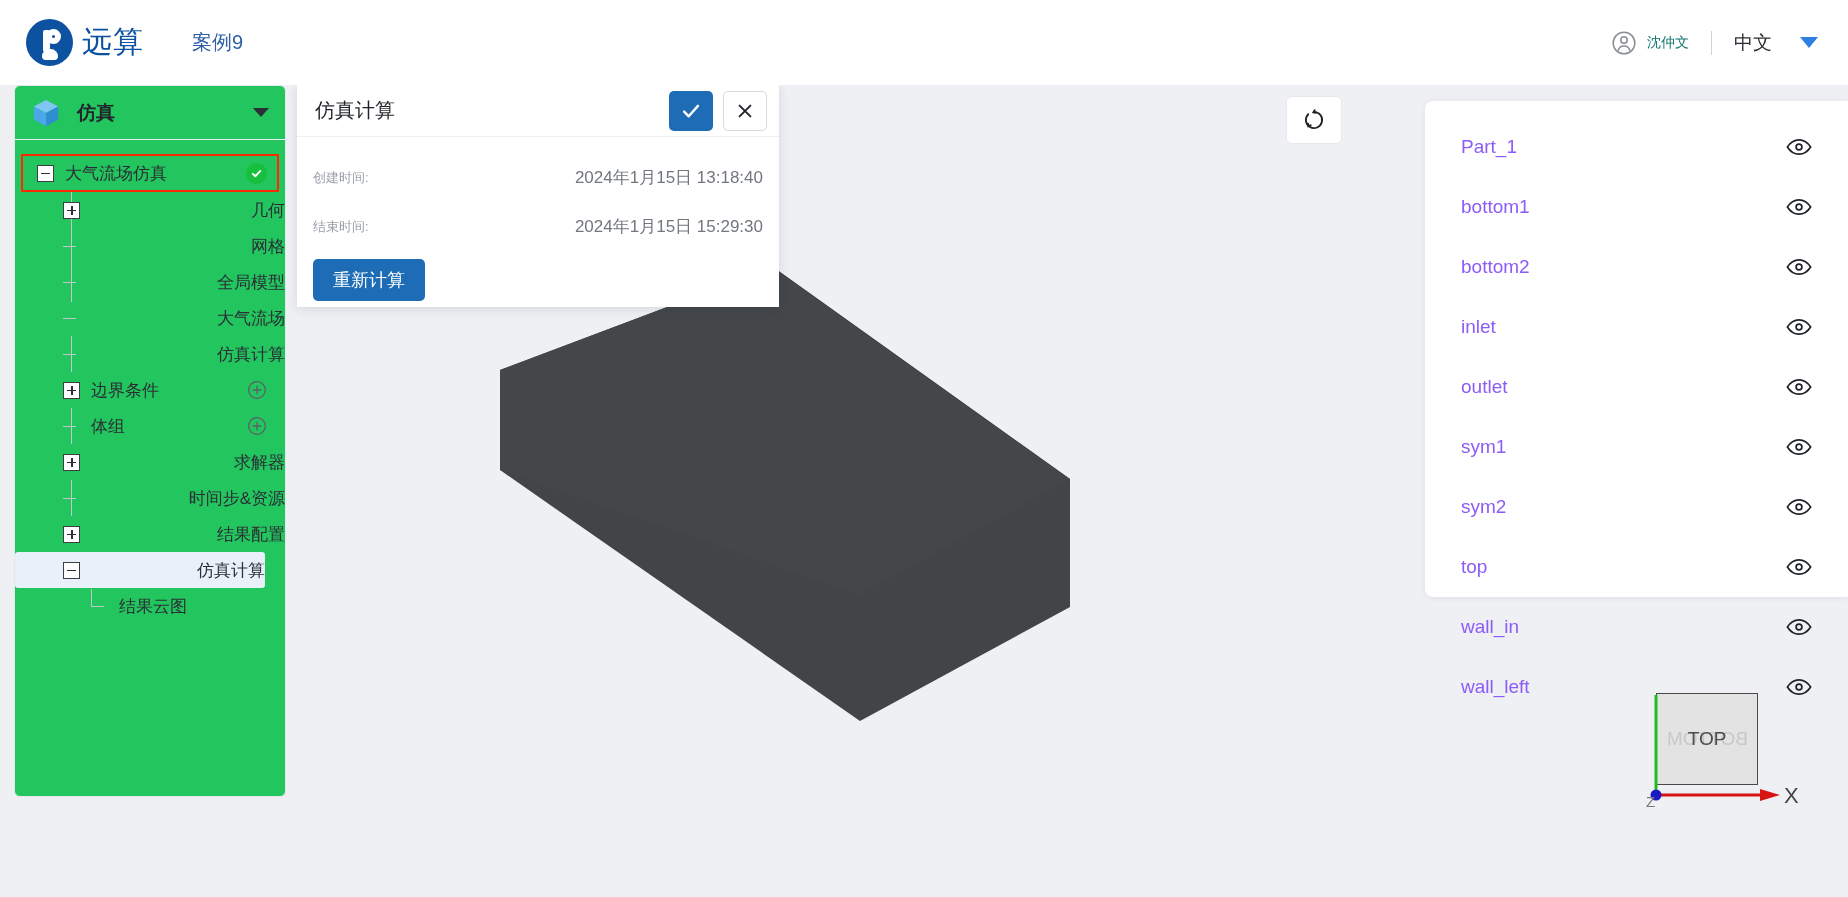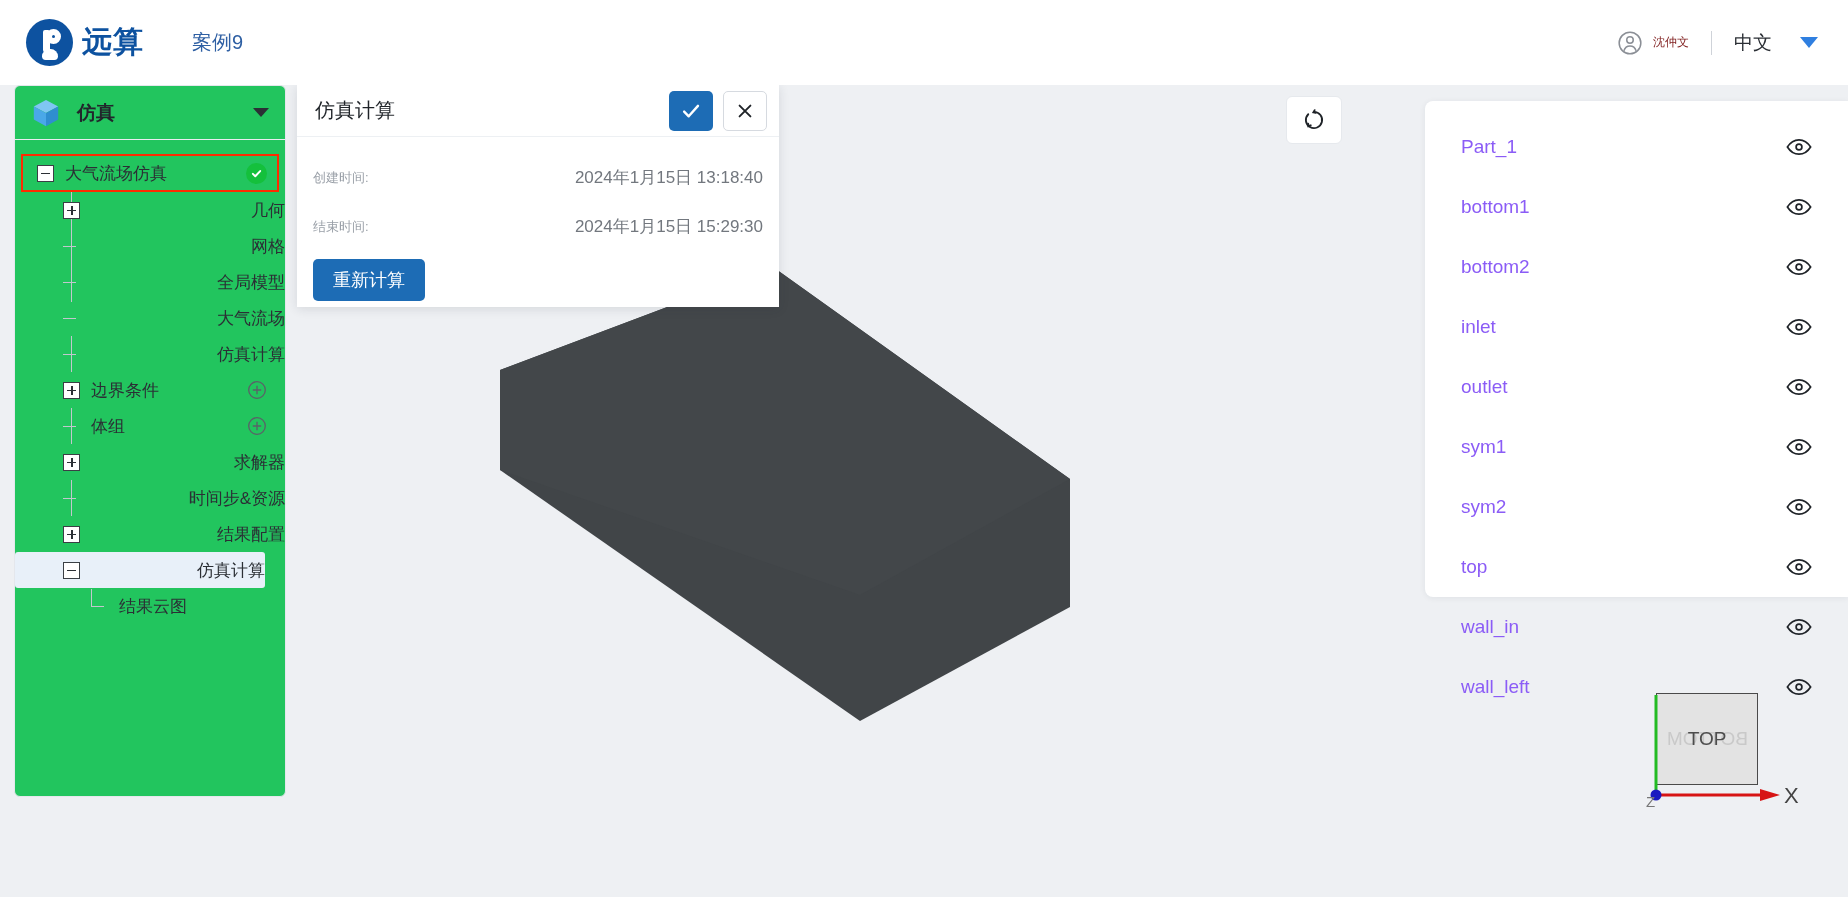--- a/index.html
+++ b/index.html
@@ -32,33 +32,33 @@
   .logo-mark .bowl {
     position: absolute; left: 20px; top: 10px;
     width: 15px; height: 15px; border: 6px solid #ffffff; border-radius: 50%;
   }
   .logo-mark .dot {
     position: absolute; left: 16px; top: 30px;
     width: 16px; height: 11px; background: #ffffff;
     border-radius: 8px 8px 4px 4px;
   }
   .logo-text {
-    margin-left: 9px; font-size: 30px; font-weight: bold;
+    margin-left: 9px; font-size: 30px; font-weight: normal;
     color: #0d52a0; letter-spacing: 1px;
   }
   .case-name {
     margin-left: 48px; font-size: 20px; color: #2e5fa3;
   }
   .header-right {
     margin-left: auto; display: flex; align-items: center;
     margin-right: 30px; gap: 0;
   }
   .user-block { display: flex; align-items: center; gap: 10px; }
   .user-icon { width: 26px; height: 26px; flex: none; color: #8b8f96; }
-  .user-name { font-size: 12px; color: #7f1d1d; }
+  .user-name { font-size: 14px; color: #0f766e; }
   .hdr-divider {
     width: 1px; height: 24px; background: #cfd3d9; margin: 0 22px;
   }
   .lang-label { font-size: 19px; color: #2b2f35; }
   .lang-caret {
     margin-left: 28px;
     width: 0; height: 0;
     border-left: 9px solid transparent;
     border-right: 9px solid transparent;
     border-top: 11px solid #2f7fe0;

